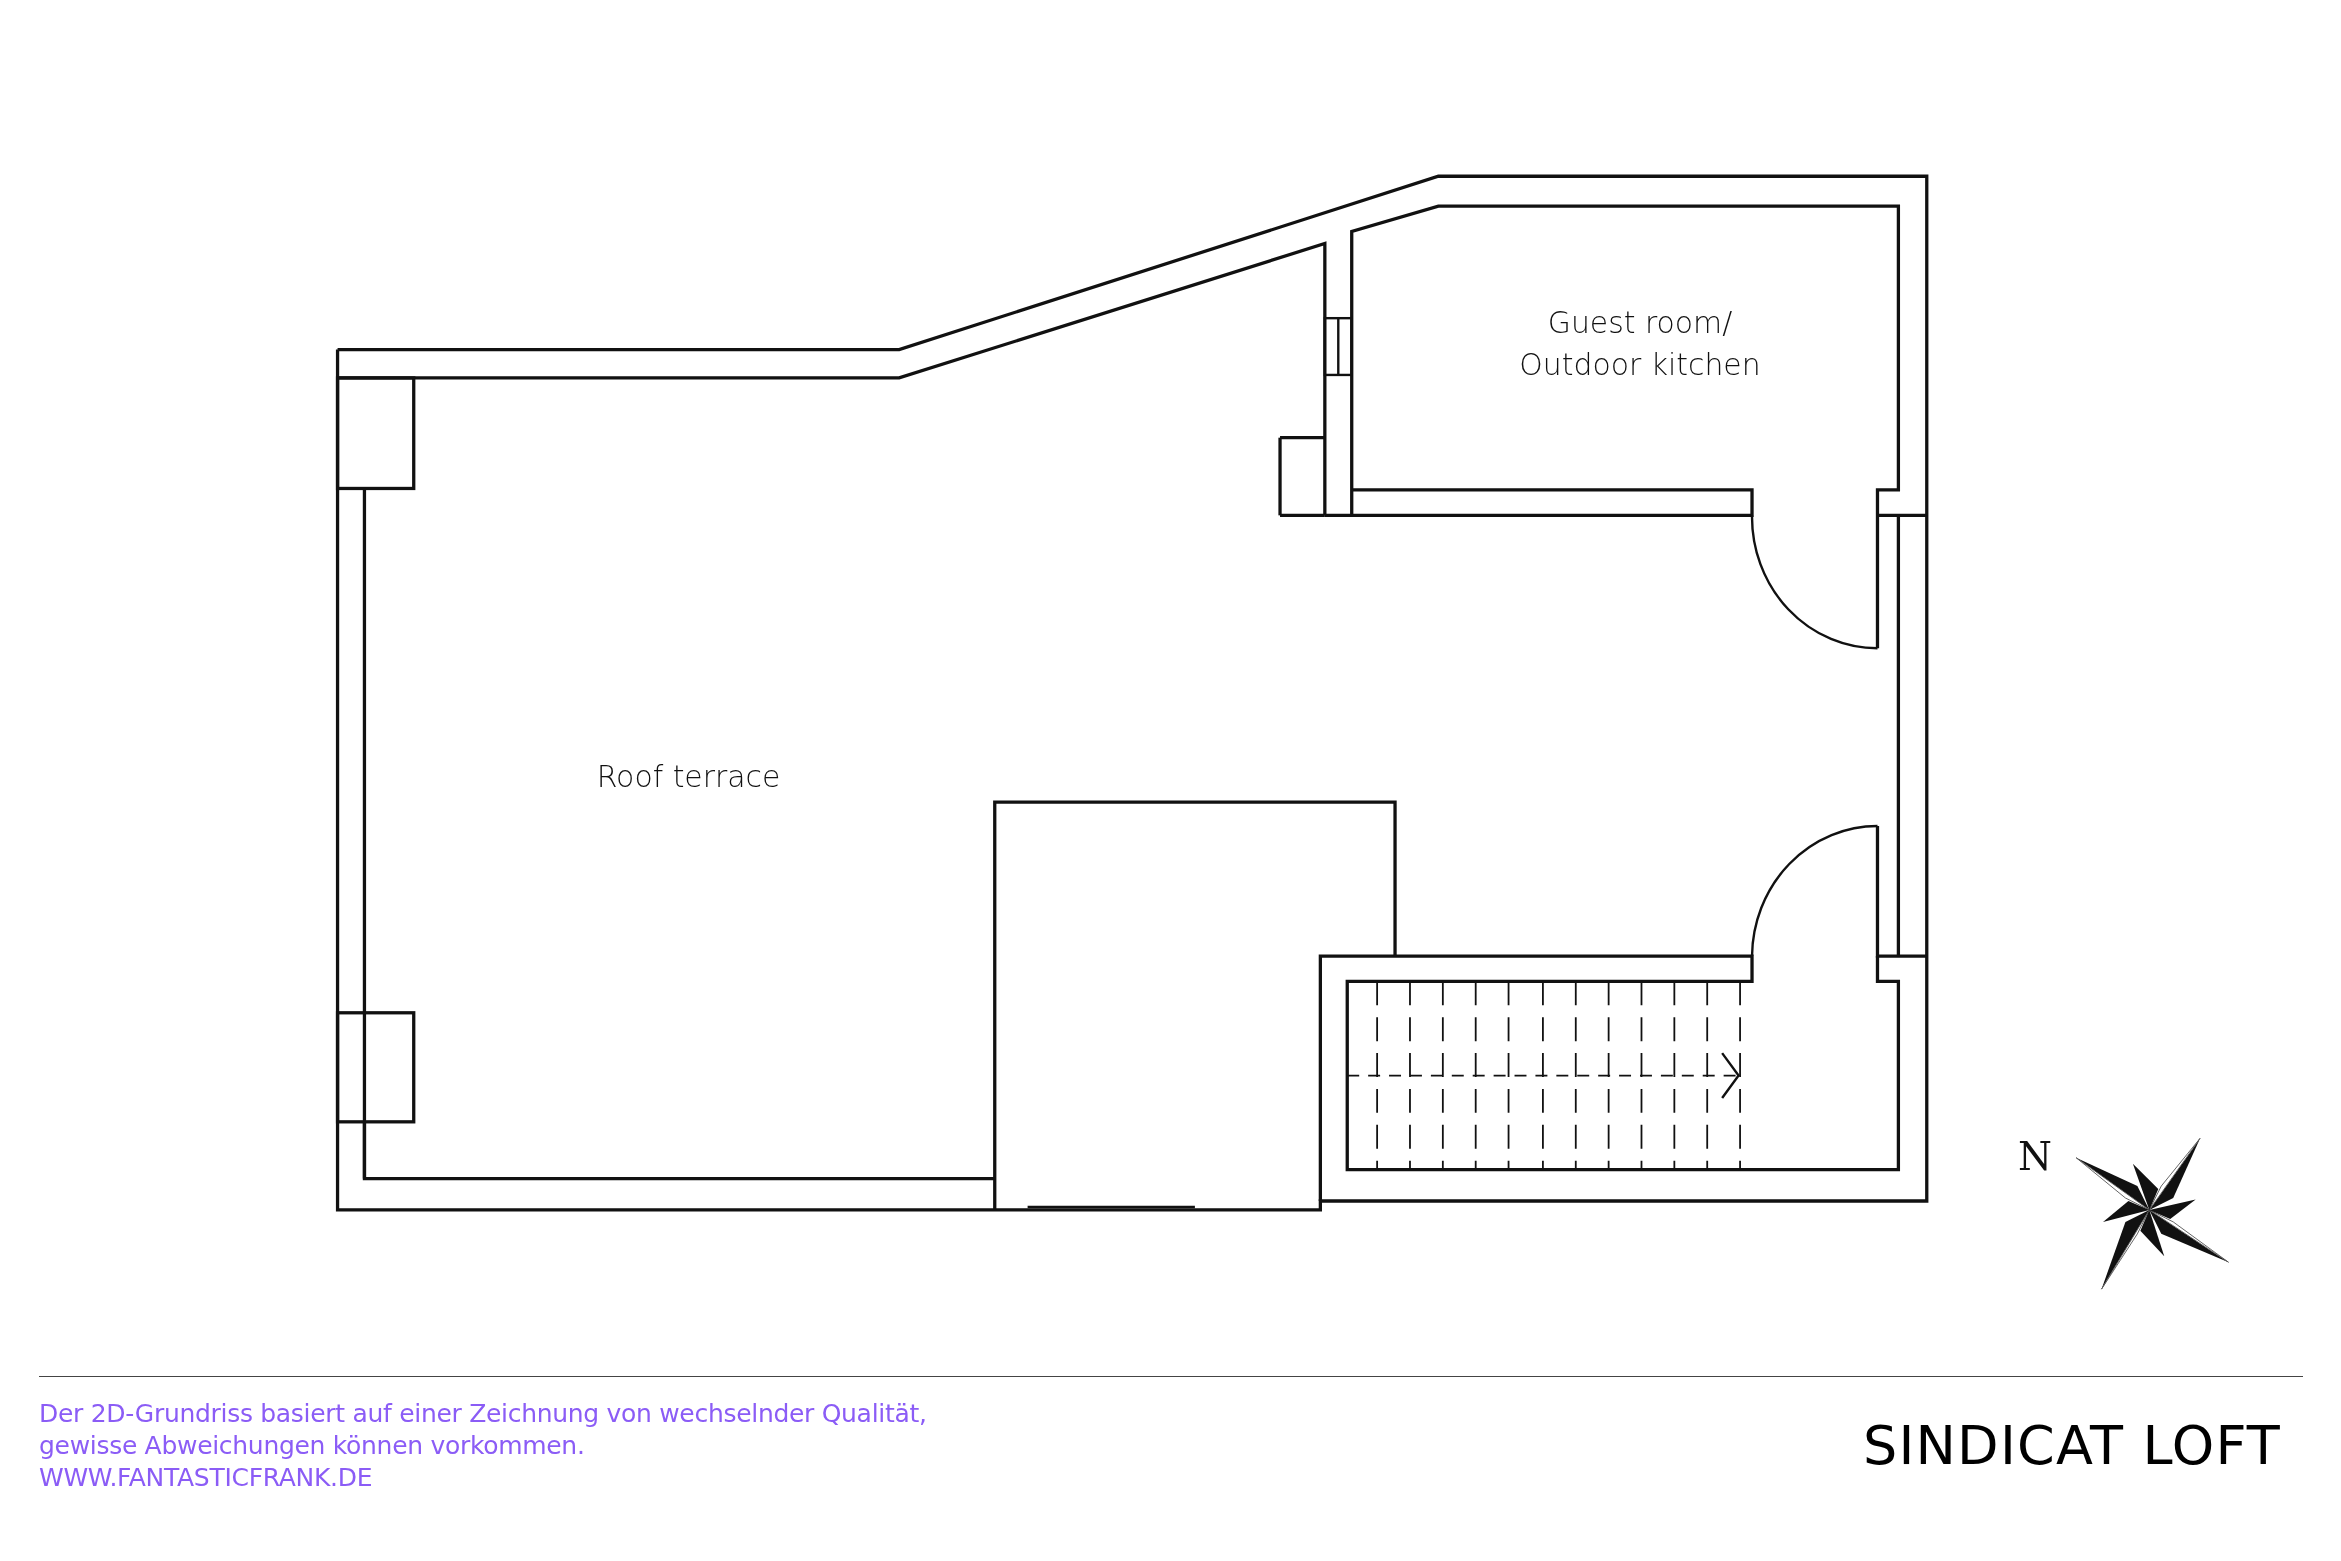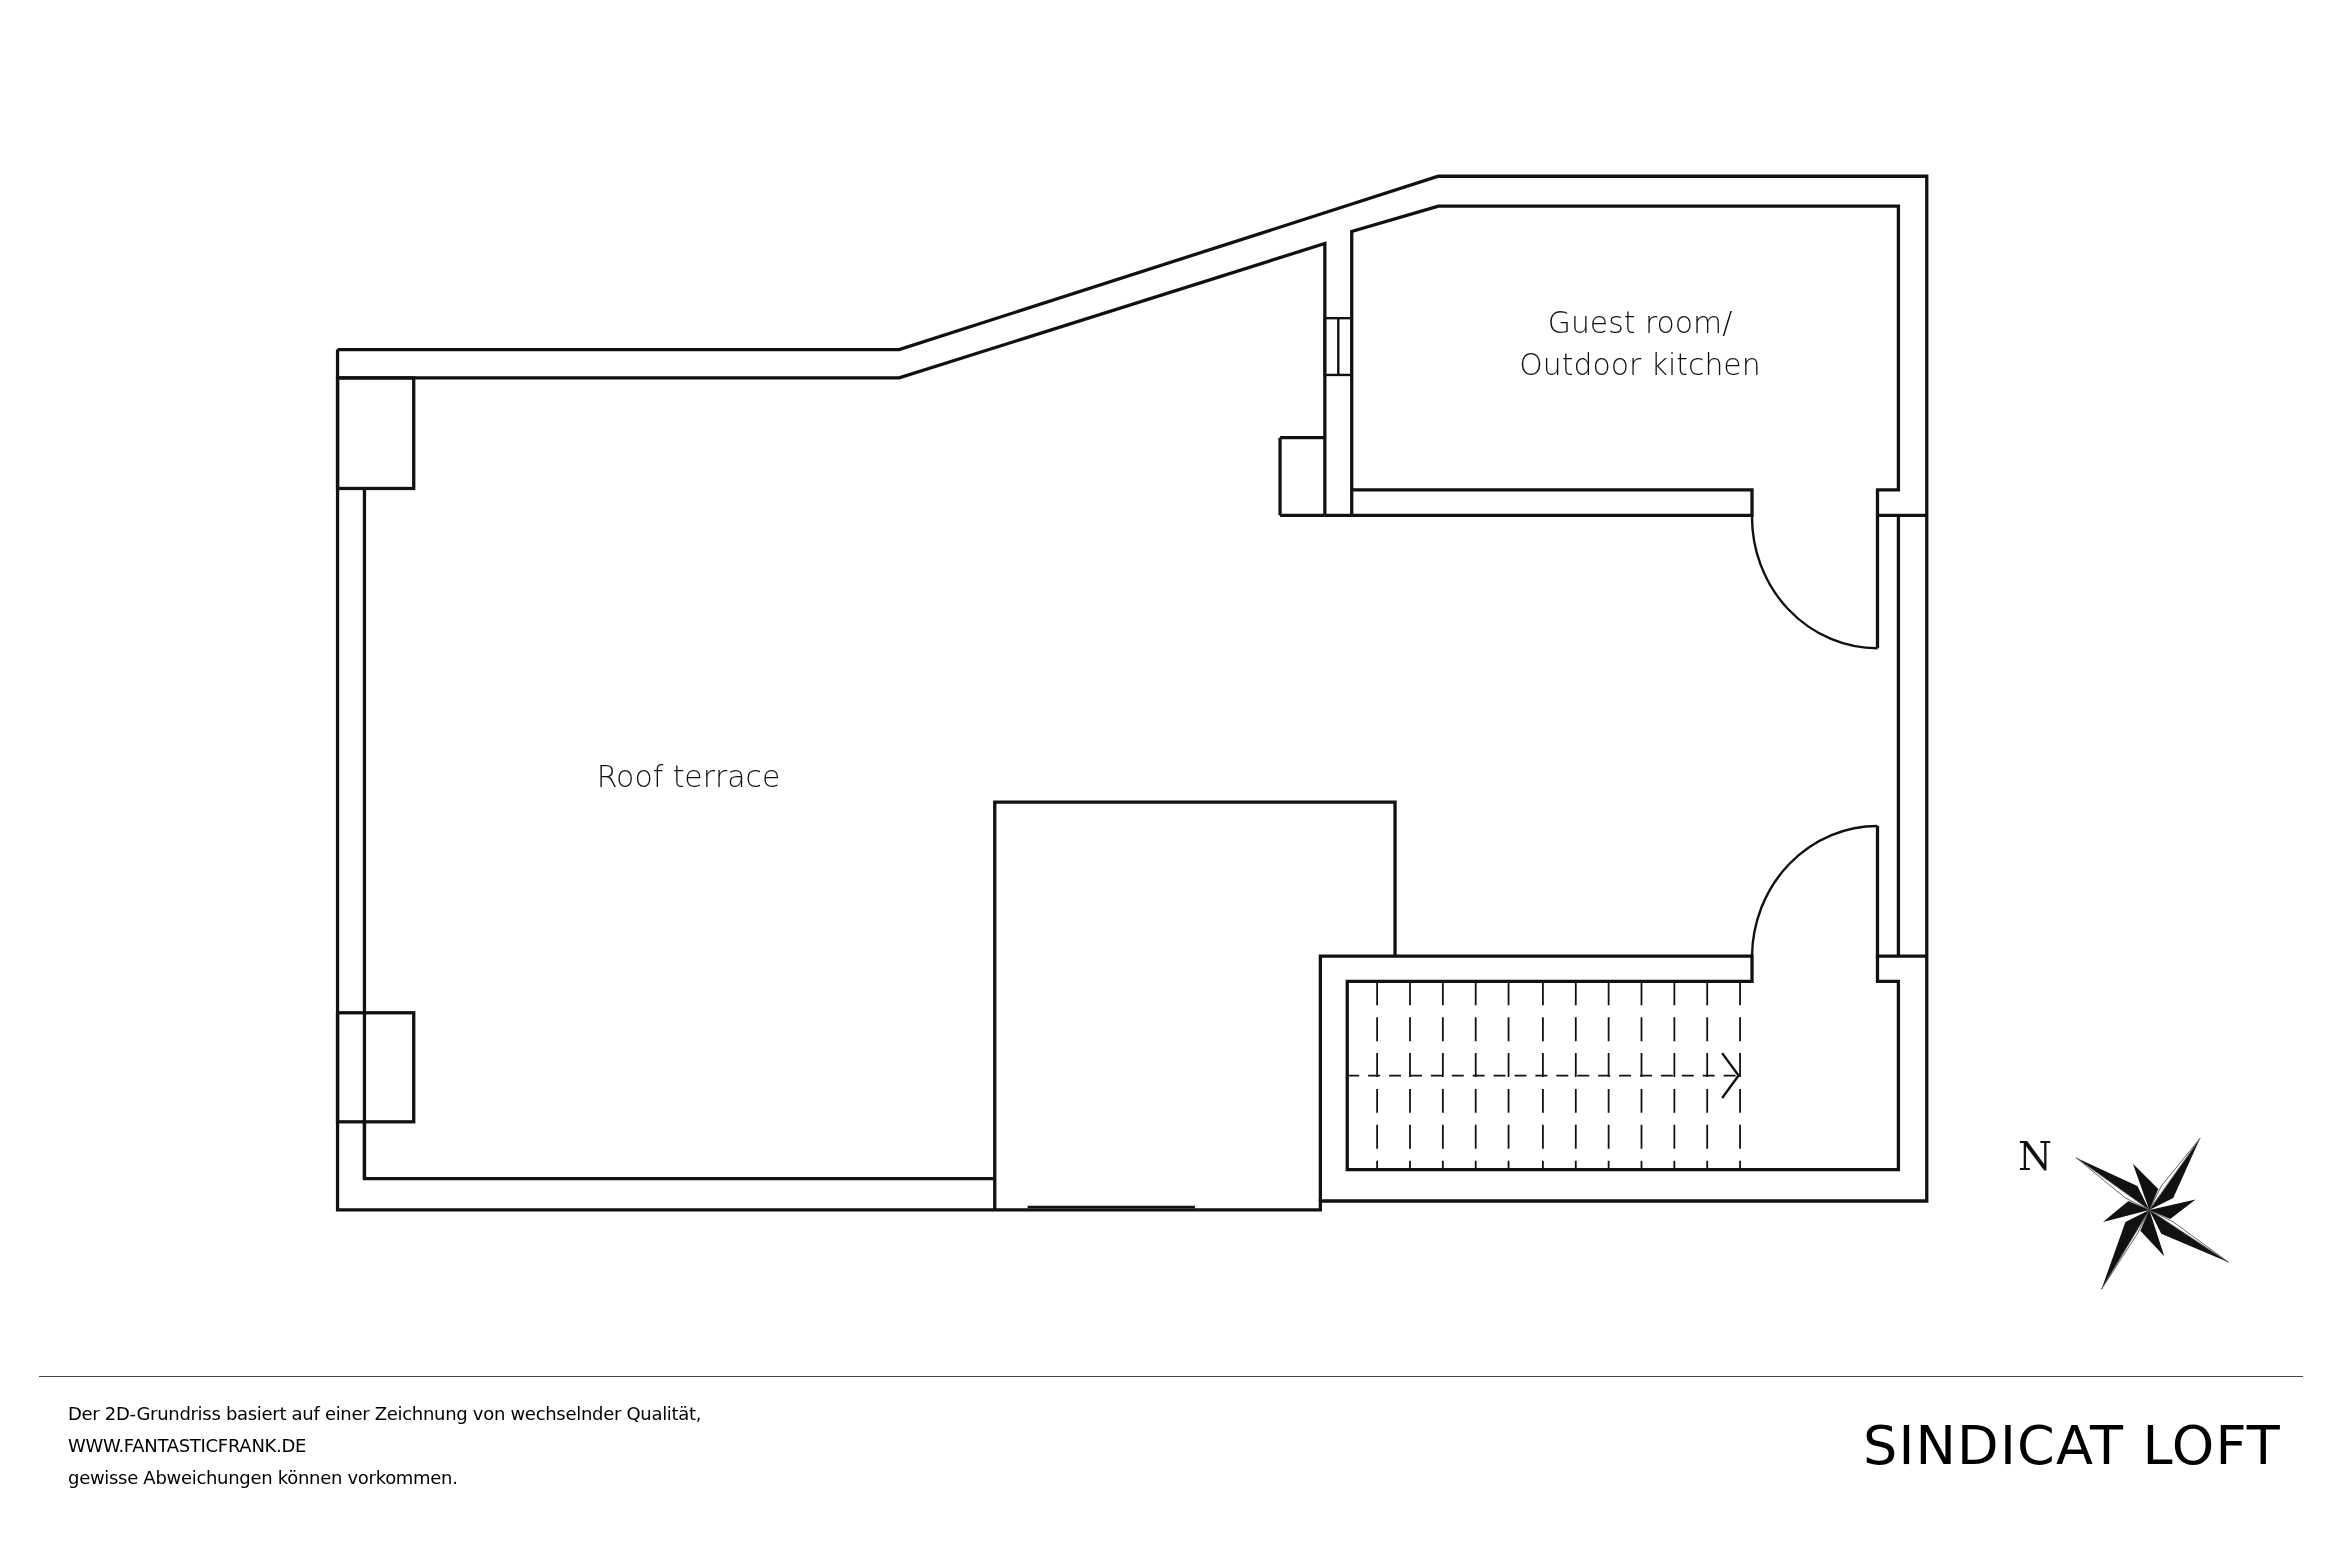--- a/index.html
+++ b/index.html
@@ -5,21 +5,21 @@
     html, body { margin: 0; padding: 0; background: #ffffff; }
     body { width: 2342px; height: 1561px; position: relative; overflow: hidden; font-family: "Liberation Sans", sans-serif; color: #111; }
     #plan { position: absolute; left: 0; top: 0; width: 2342px; height: 1561px; }
     .wall { fill: none; stroke: #111; stroke-width: 2.2; stroke-linejoin: miter; }
     .thin { fill: none; stroke: #111; stroke-width: 1.6; }
     .tread { stroke: #111; stroke-width: 1.2; stroke-dasharray: 16 8; }
     .walkline { stroke: #111; stroke-width: 1.2; stroke-dasharray: 8 6; fill: none; }
     .room-label { font-family: "DejaVu Sans", sans-serif; font-size: 20px; fill: #111; font-weight: 300; }
     .compass-n { font-family: "DejaVu Serif", serif; font-size: 26px; fill: #111; }
     .footer-rule { position: absolute; left: 39px; top: 1376px; width: 2264px; height: 0; border-top: 1.8px solid #444; }
-    .disclaimer { position: absolute; left: 39px; top: 1398px; font-family: "DejaVu Sans", sans-serif; font-size: 18px; line-height: 32px; color: #000000; letter-spacing: -0.3px; margin-left: 29px; }
+    .disclaimer { position: absolute; left: 39px; top: 1398px; font-family: "DejaVu Sans", sans-serif; font-size: 25px; line-height: 32px; color: #8b5cf6; letter-spacing: -0.3px; }
     .disclaimer div { white-space: nowrap; }
     .title { position: absolute; right: 61px; top: 1403px; font-family: "DejaVu Sans", sans-serif; font-size: 54px; line-height: 85px; color: #000; letter-spacing: 1.2px; }
   </style>
 </head>
 <body>
 
 <svg id="plan" viewBox="0 0 1568 1045" preserveAspectRatio="none" xmlns="http://www.w3.org/2000/svg">
 
   <g>
     <polyline class="wall" points="226,234 602,234 963,118 1290,118 1290,804 884,804 884,810 226,810 226,234"></polyline>
@@ -99,18 +99,18 @@
       <polygon points="10,31 0,0 -6,14" fill="#111"></polygon>
       <polygon points="-31,8 0,0 -14,-6" fill="#111"></polygon>
     </g>
   </g>
 </svg>
 
 <div class="footer-rule"></div>
 
 <div class="disclaimer">
   <div>Der 2D-Grundriss basiert auf einer Zeichnung von wechselnder Qualität,</div>
+  <div>gewisse Abweichungen können vorkommen.</div>
   <div>WWW.FANTASTICFRANK.DE</div>
-  <div>gewisse Abweichungen können vorkommen.</div>
 </div>
 
 <div class="title">SINDICAT LOFT</div>
 
 
 </body></html>

